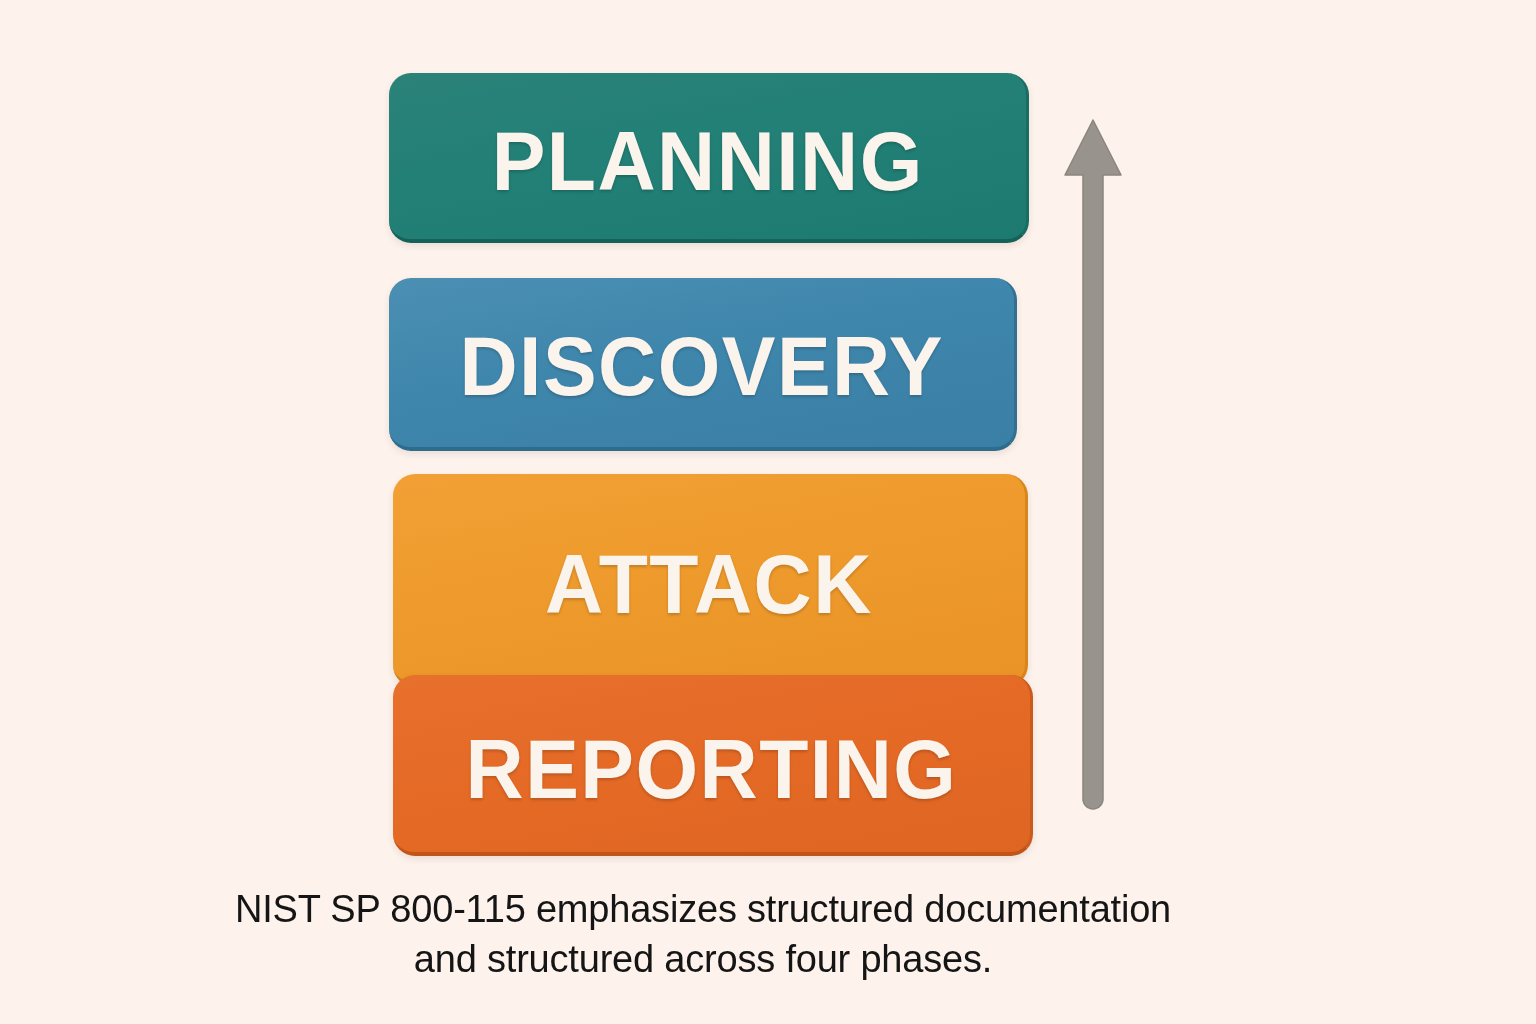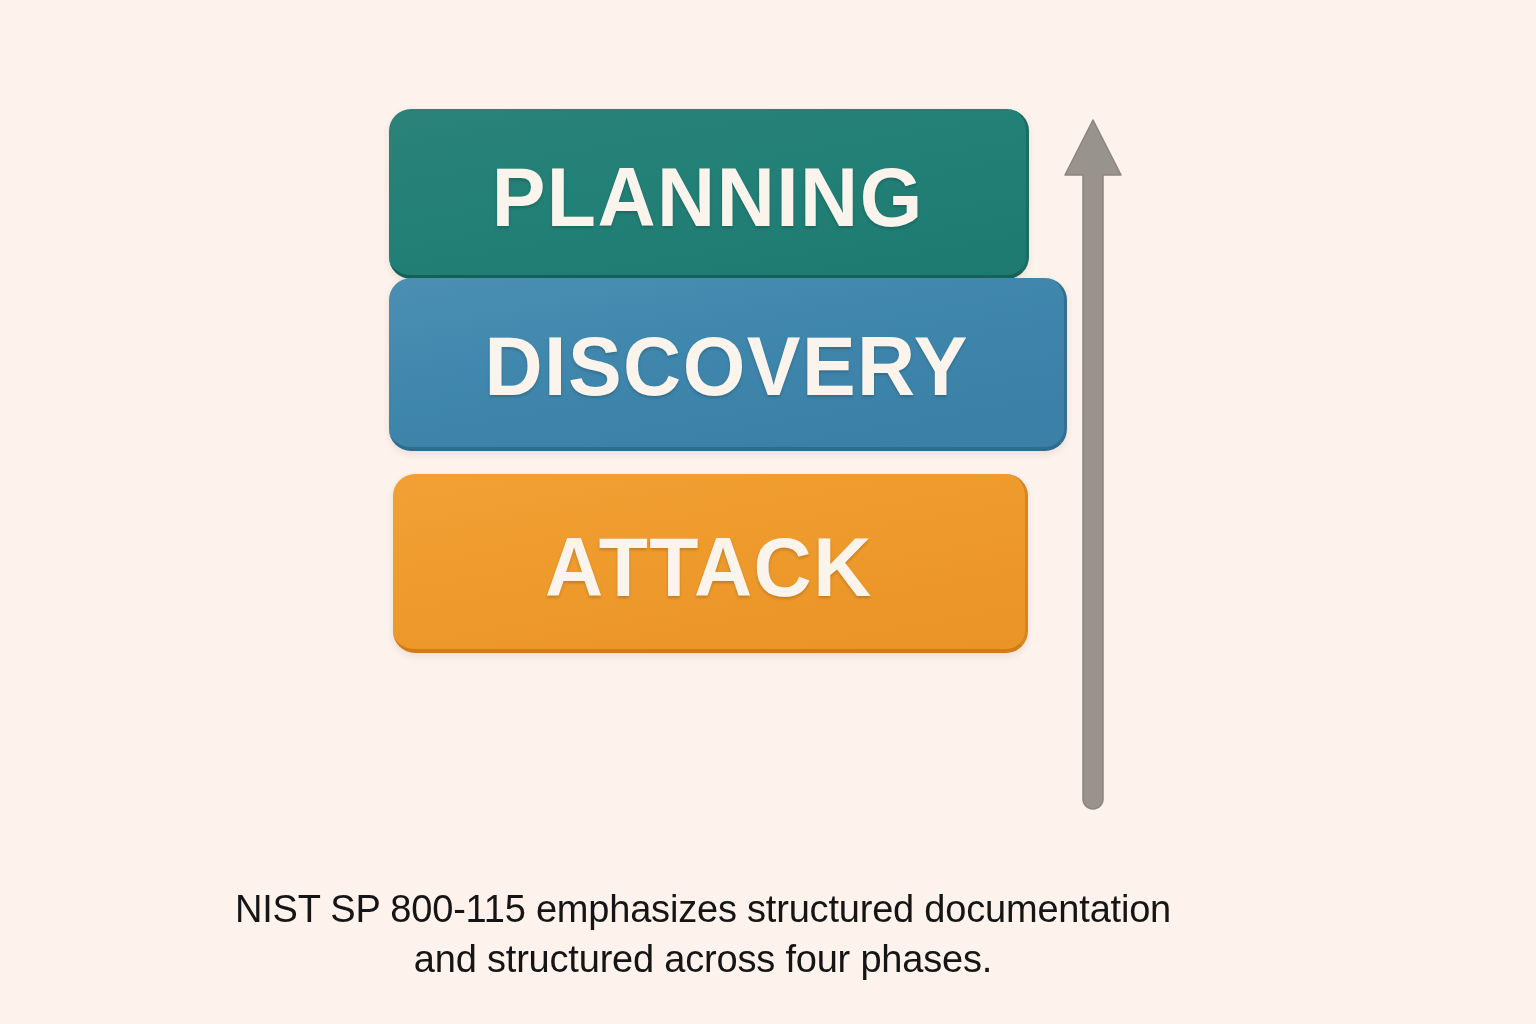--- a/index.html
+++ b/index.html
@@ -41,35 +41,34 @@
     white-space: nowrap;
     user-select: none;
   }
 
   #phase-planning {
     left: 389px;  top: 73px;   width: 640px;  height: 170px;
     background: linear-gradient(170deg, #2b8279 0%, #228076 45%, #1d7a70 100%);
     border-bottom: 4px solid #176258;
     border-right: 3px solid #1a6d63;
     box-shadow: 0 3px 7px rgba(80,50,30,0.10);
-    margin-top: 36px;
   }
   #phase-planning .phase-label { padding-top: 10px; }
 
   #phase-discovery {
-    left: 389px;  top: 278px;  width: 678px;  height: 173px;
+    left: 389px;  top: 278px;  width: 628px;  height: 173px;
     background: linear-gradient(170deg, #4b8fb3 0%, #3f86ac 45%, #3a7fa5 100%);
     border-bottom: 4px solid #2d6c8d;
     border-right: 3px solid #326f91;
     box-shadow: 0 3px 7px rgba(80,50,30,0.10);
   }
   #phase-discovery .phase-label { padding-top: 8px; }
 
   #phase-attack {
-    left: 393px;  top: 474px;  width: 635px;  height: 179px;
+    left: 393px;  top: 474px;  width: 635px;  height: 213px;
     background: linear-gradient(170deg, #f2a035 0%, #ee9a2c 45%, #ea9326 100%);
     border-bottom: 4px solid #cf7c16;
     border-right: 3px solid #d8851c;
     box-shadow: 0 3px 7px rgba(80,50,30,0.10);
   }
   #phase-attack .phase-label { padding-top: 12px; }
 
   #phase-reporting {
     left: 393px;  top: 675px;  width: 640px;  height: 181px;
     background: linear-gradient(170deg, #e8702d 0%, #e46a26 45%, #df6522 100%);
@@ -114,20 +113,23 @@
   </div>
 
   <div class="phase" id="phase-discovery">
     <span class="phase-label">DISCOVERY</span>
   </div>
 
   <div class="phase" id="phase-attack">
     <span class="phase-label">ATTACK</span>
   </div>
 
+  <div class="phase" id="phase-reporting">
+    <span class="phase-label">REPORTING</span>
+  </div>
 
   <svg id="flow-arrow" viewBox="0 0 76 706" xmlns="http://www.w3.org/2000/svg">
     <path d="M28 63 L28 687 a10 10 0 0 0 20 0 L48 63 L66 63 L38 8 L10 63 Z" fill="#98938c" stroke="#8a857e" stroke-width="1.5" stroke-linejoin="round"></path>
   </svg>
 
   <div id="caption">
     <span class="cap-line">NIST SP 800-115 emphasizes structured documentation</span>
     <span class="cap-line">and structured across four phases.</span>
   </div>
 

